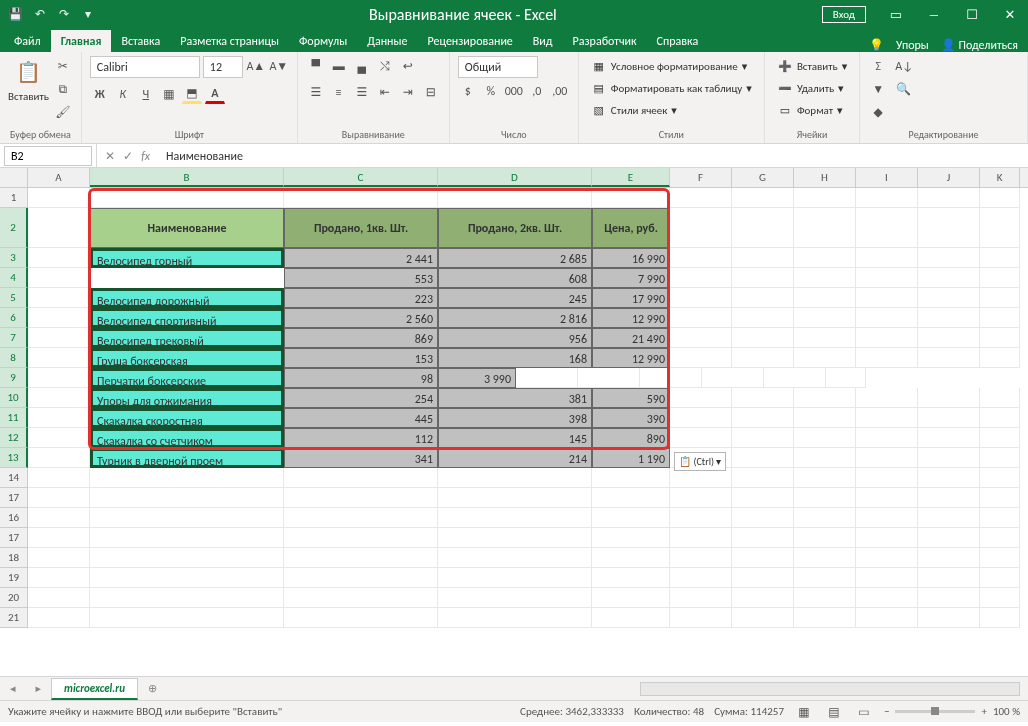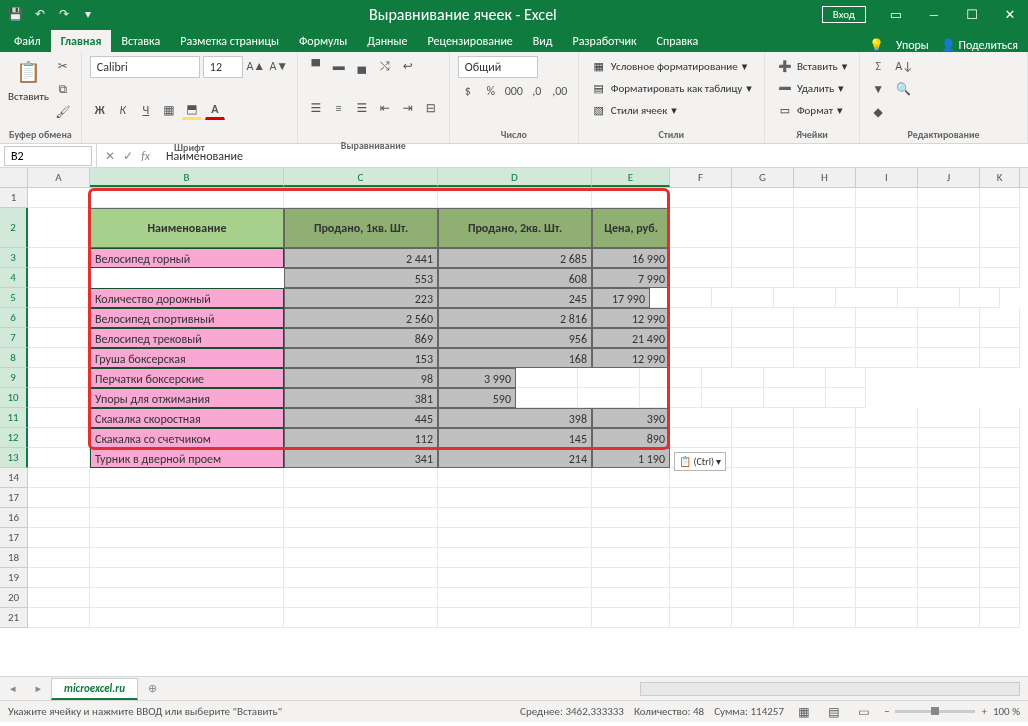--- a/index.html
+++ b/index.html
@@ -10,47 +10,47 @@
 .title { flex: 1; text-align: center; font-size: 16px; }
 .winbtns { display: flex; align-items: center; gap: 2px; }
 .winbtns .login { border: 1px solid #fff; padding: 1px 10px; margin-right: 10px; font-size: 11px; }
 .winbtns span.b { width: 36px; height: 28px; display: flex; align-items: center; justify-content: center; font-size: 13px; }
 .tabs { height: 24px; background: #0f7b3e; display: flex; align-items: flex-end; color: #fff; padding-left: 4px; }
 .tab { padding: 4px 10px; font-size: 12px; cursor: pointer; }
 .tab.active { background: #f3f2f1; color: #0f7b3e; font-weight: 600; }
 .tabs .right { margin-left: auto; display: flex; align-items: center; padding-right: 10px; gap: 12px; }
 .ribbon { height: 92px; background: #f3f2f1; border-bottom: 1px solid #d6d6d6; display: flex; }
 .group { border-right: 1px solid #e1e1e1; padding: 4px 8px 2px 8px; display: flex; flex-direction: column; justify-content: space-between; }
-.group .label { font-size: 10px; text-align: center; color: #666; padding-top: 2px; font-weight: bold; }
+.group .label { font-size: 10px; text-align: center; color: #666; padding-top: 2px; }
 .group .ctrls { display: flex; gap: 4px; align-items: flex-start; flex: 1; }
 .btnicon { width: 20px; height: 20px; display: flex; align-items: center; justify-content: center; border: 1px solid transparent; font-size: 12px; color: #555; }
 .bigbtn { display: flex; flex-direction: column; align-items: center; gap: 2px; font-size: 11px; }
 .bigbtn .ic { width: 32px; height: 32px; display: flex; align-items: center; justify-content: center; font-size: 20px; }
 .fontcombo { height: 22px; border: 1px solid #c8c8c8; background: #fff; padding: 0 6px; font-size: 12px; display: flex; align-items: center; }
-.row { display: flex; gap: 3px; margin-bottom: 19px; }
+.row { display: flex; gap: 3px; margin-bottom: 3px; }
 .stylebtn { font-size: 11px; padding: 2px 4px; display: flex; align-items: center; gap: 4px; white-space: nowrap; }
 .stylebtn .ic { width: 16px; height: 16px; display: inline-flex; align-items: center; justify-content: center; }
 .namebox-row { height: 24px; border-bottom: 1px solid #d6d6d6; display: flex; align-items: center; background: #fff; }
 .namebox { width: 88px; border: 1px solid #c8c8c8; padding: 2px 6px; font-size: 12px; margin: 0 4px; }
 .fx { display: flex; align-items: center; gap: 8px; padding: 0 8px; border-left: 1px solid #d6d6d6; height: 100%; }
 .fx span { font-size: 12px; color: #888; }
 .fxbar { flex: 1; padding: 0 8px; font-size: 12px; }
 .grid-area { position: relative; height: 508px; overflow: hidden; background: #fff; }
 .colhdrs { display: flex; height: 20px; background: #f0f0f0; border-bottom: 1px solid #ccc; position: sticky; top: 0; }
 .corner { width: 28px; border-right: 1px solid #ccc; background: #f0f0f0; }
 .colh { border-right: 1px solid #ccc; text-align: center; font-size: 11px; color: #555; line-height: 20px; }
 .colh.sel { background: #d2e8d9; color: #0f7b3e; border-bottom: 2px solid #0f7b3e; }
 .rows { display: flex; flex-direction: column; }
 .r { display: flex; height: 20px; }
 .rh { width: 28px; background: #f0f0f0; border-right: 1px solid #ccc; border-bottom: 1px solid #ccc; text-align: center; font-size: 11px; color: #555; line-height: 20px; }
 .rh.sel { background: #d2e8d9; color: #0f7b3e; border-right: 2px solid #0f7b3e; }
 .c { border-right: 1px solid #e8e8e8; border-bottom: 1px solid #e8e8e8; font-size: 12px; padding: 0 4px; line-height: 20px; overflow: hidden; white-space: nowrap; }
 .c.th { background: #a8d08d; font-weight: bold; border: 1px solid #666; text-align: center; line-height: 14px; display: flex; align-items: center; justify-content: center; padding: 2px; }
 .c.th2 { background: #8faf73; text-align: center; }
-.c.name { background: #f9a8d4; border: 1px solid #14532d; }
+.c.name { background: #5eead4; border: 3px solid #14532d; }
 .c.num { background: #c0c0c0; border: 1px solid #666; text-align: right; }
 .r.hdr { height: 40px; }
 .r.hdr .rh { line-height: 40px; }
 .sel-overlay { position: absolute; border: 3px solid #e03030; border-radius: 6px; pointer-events: none; }
 .paste-tag { position: absolute; border: 1px solid #b5b5b5; background: #fff; font-size: 10px; padding: 2px 4px; display: flex; align-items: center; gap: 2px; }
 .sheettabs { height: 24px; border-top: 1px solid #d6d6d6; display: flex; align-items: center; background: #f3f2f1; font-size: 11px; }
 .sheettabs .nav { padding: 0 10px; color: #888; }
 .stab { padding: 3px 12px; background: #fff; border: 1px solid #ccc; border-bottom: 2px solid #0f7b3e; color: #0f7b3e; font-weight: bold; font-style: italic; }
 .statusbar { height: 22px; background: #f3f2f1; border-top: 1px solid #d6d6d6; display: flex; align-items: center; font-size: 11px; color: #555; padding: 0 8px; gap: 20px; }
 .statusbar .right { margin-left: auto; display: flex; align-items: center; gap: 10px; }
@@ -287,24 +287,24 @@
         <div class="c" style="width: 62px;"></div>
         <div class="c" style="width: 62px;"></div>
         <div class="c" style="width: 62px;"></div>
         <div class="c" style="width: 62px;"></div>
         <div class="c" style="width: 62px;"></div>
         <div class="c" style="width: 40px;"></div>
       </div>
       <div class="r">
         <div class="rh sel">5</div>
         <div class="c" style="width: 62px;"></div>
-        <div class="c name" style="width: 194px;">Количество дорожный</div>
+        <div class="c name" style="width: 194px;">Велосипед дорожный</div>
         <div class="c num" style="width: 154px;">223</div>
         <div class="c num" style="width: 154px;">245</div>
-        <div class="c num" style="width: 58px;">17 990</div>
+        <div class="c num" style="width: 78px;">17 990</div>
         <div class="c" style="width: 62px;"></div>
         <div class="c" style="width: 62px;"></div>
         <div class="c" style="width: 62px;"></div>
         <div class="c" style="width: 62px;"></div>
         <div class="c" style="width: 62px;"></div>
         <div class="c" style="width: 40px;"></div>
       </div>
       <div class="r">
         <div class="rh sel">6</div>
         <div class="c" style="width: 62px;"></div>
@@ -357,20 +357,21 @@
         <div class="c" style="width: 62px;"></div>
         <div class="c" style="width: 62px;"></div>
         <div class="c" style="width: 62px;"></div>
         <div class="c" style="width: 62px;"></div>
         <div class="c" style="width: 40px;"></div>
       </div>
       <div class="r">
         <div class="rh sel">10</div>
         <div class="c" style="width: 62px;"></div>
         <div class="c name" style="width: 194px;">Упоры для отжимания</div>
+        <div class="c num" style="width: 154px;">254</div>
         <div class="c num" style="width: 154px;">381</div>
         <div class="c num" style="width: 78px;">590</div>
         <div class="c" style="width: 62px;"></div>
         <div class="c" style="width: 62px;"></div>
         <div class="c" style="width: 62px;"></div>
         <div class="c" style="width: 62px;"></div>
         <div class="c" style="width: 62px;"></div>
         <div class="c" style="width: 40px;"></div>
       </div>
       <div class="r">

